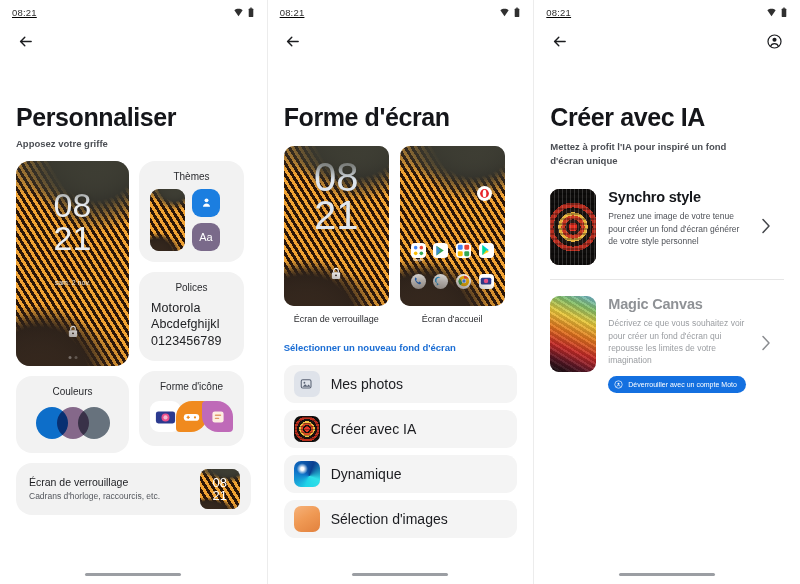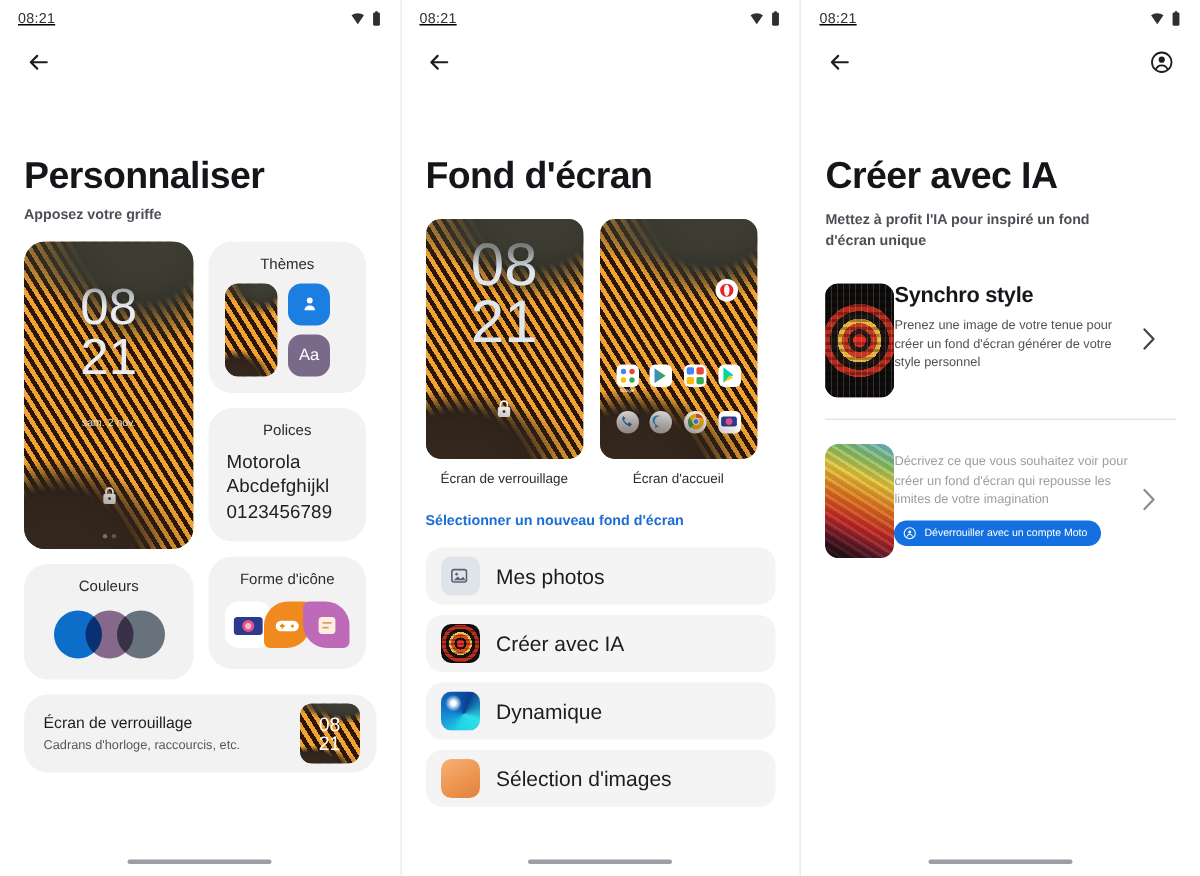--- a/index.html
+++ b/index.html
@@ -167,21 +167,21 @@
   .mlist { padding: 12px 16px 0 16px; display: flex; flex-direction: column; gap: 7px; }
   .mrow {
     background: #f4f4f4; border-radius: 11px; height: 38px;
     display: flex; align-items: center; padding: 0 10px; gap: 11px; cursor: pointer;
   }
   .mrow-icon { width: 26px; height: 26px; border-radius: 7px; flex: 0 0 26px;
     display: flex; align-items: center; justify-content: center; overflow: hidden; }
   .mrow-t { font-size: 14px; color: #1b1c20; }
 
   
-  .ai-item { display: flex; align-items: flex-start; padding: 14px 29px 14px 16px; }
+  .ai-item { display: flex; align-items: flex-start; gap: 12px; padding: 14px 29px 14px 16px; }
   .ai-thumb { width: 46px; height: 76px; border-radius: 9px; flex: 0 0 46px; overflow: hidden; }
   .ai-body { flex: 1; min-width: 0; }
   .ai-title { font-size: 14.5px; font-weight: 700; color: #14161a; letter-spacing: -.2px; }
   .ai-title.dim { color: #8f9296; }
   .ai-desc { font-size: 8.5px; color: #4e5157; line-height: 1.45; margin-top: 5px; }
   .ai-desc.dim { color: #9a9da1; }
   .chev { color: #44464a; font-size: 14px; align-self: center; padding-left: 4px; }
   .divider { height: 1px; background: #e6e6e6; margin: 0 16px; }
   .unlock-btn {
     display: inline-flex; align-items: center; gap: 5px;
@@ -386,21 +386,21 @@
     <div class="actionbar">
       <div class="iconbtn">
         <svg width="17" height="17" viewBox="0 0 24 24">
           <path d="M20 12H5M11 6l-6 6 6 6" stroke="#1b1c1f" stroke-width="2" fill="none" stroke-linecap="round" stroke-linejoin="round"></path>
         </svg>
       </div>
       <div></div>
     </div>
 
     <div class="page-head" style="padding-top:45px">
-      <div class="h1">Fond d'écran</div>
+      <div class="h1">Forme d'écran</div>
     </div>
 
     <div class="previews">
       <div class="pv-wrap">
         <div class="pv-box wall">
           <div class="pv2-clock">
             <span>08</span>
             <span>21</span>
           </div>
           <div class="pv2-lock">
@@ -585,20 +585,21 @@
       </div>
     </div>
 
     <div class="divider"></div>
 
     <div class="ai-item" style="padding-top:16px">
       <div class="ai-thumb">
           <div class="tex-magic"></div>
         </div>
       <div class="ai-body">
+        <div class="ai-title dim">Magic Canvas</div>
         <div class="ai-desc dim">Décrivez ce que vous souhaitez voir pour créer un fond d'écran qui repousse les limites de votre imagination</div>
         <div class="unlock-btn">
           <svg width="9" height="9" viewBox="0 0 16 16">
             <circle cx="8" cy="8" r="6.6" fill="none" stroke="#fff" stroke-width="1.2"></circle>
             <circle cx="8" cy="6.6" r="1.8" fill="#fff"></circle>
             <path d="M4.6 12c.7-1.8 2-2.7 3.4-2.7s2.7.9 3.4 2.7" fill="none" stroke="#fff" stroke-width="1.2"></path>
           </svg>
           <span>Déverrouiller avec un compte Moto</span>
         </div>
       </div>

